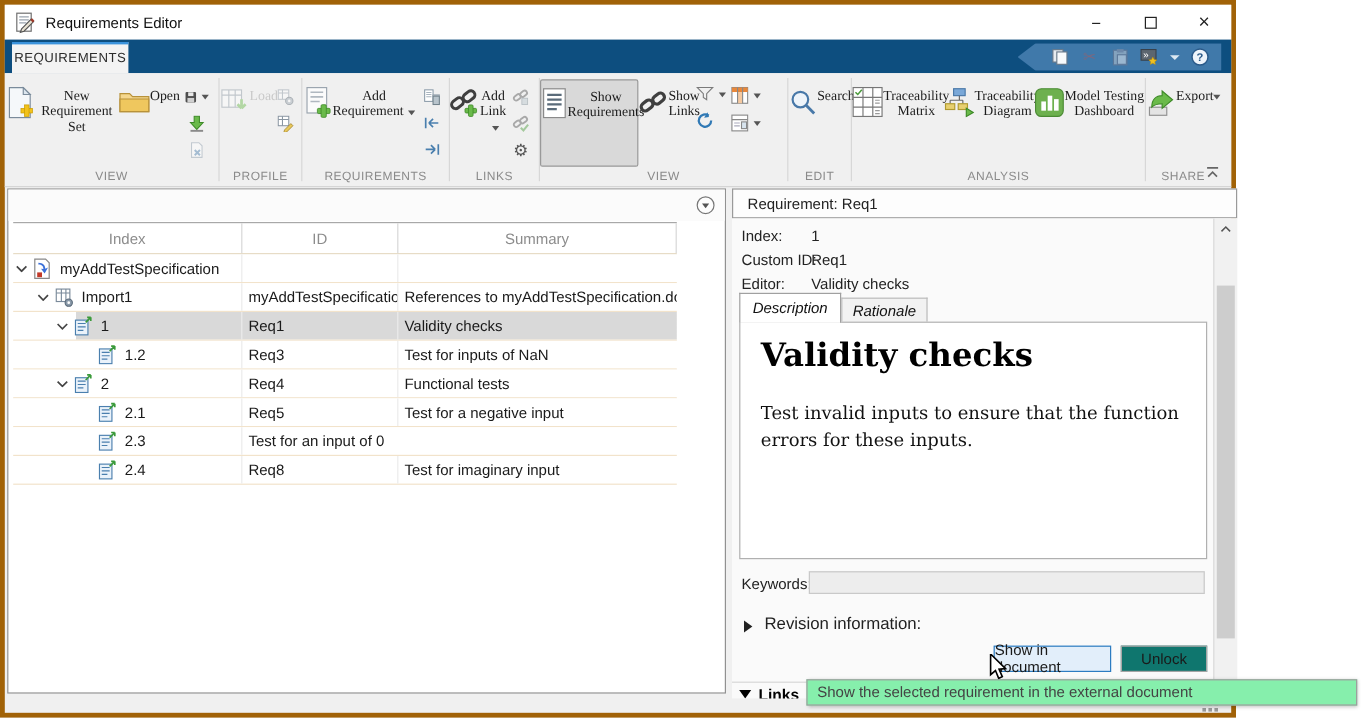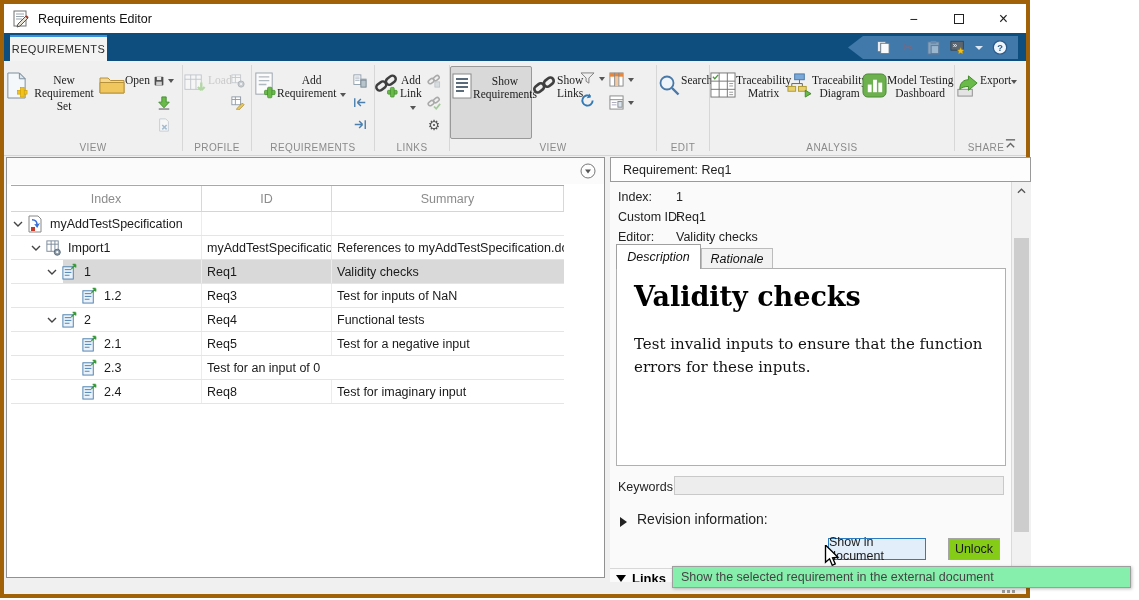--- a/index.html
+++ b/index.html
@@ -85,21 +85,21 @@
   .dtab-idle { left:91px; top:66px; width:72px; height:21px; background:#f2f2f2; border:1px solid #bcbcbc; border-bottom:none; }
   .desc-box { position:absolute; left:6px; top:86px; width:390px; height:198px; background:#fff; border:1px solid #b0b0b0; z-index:1; }
   .desc-h { position:absolute; left:17px; top:12px; font-family:"DejaVu Serif", serif; font-weight:bold; font-size:27px; color:#000; }
   .desc-p { position:absolute; left:17px; top:64px; width:352px; font-family:"DejaVu Serif", serif; font-size:15px; line-height:1.5; color:#111; }
   .kw-label { position:absolute; left:8px; top:298px; font-size:12.5px; color:#222; }
   .kw-input { position:absolute; left:64px; top:294px; width:330px; height:19px; background:#ededed; border:1px solid #c9c9c9; }
   .rev-row { position:absolute; left:10px; top:329px; display:flex; align-items:flex-end; font-size:14px; color:#222; }
   .tri-right { width:0; height:0; border-top:5px solid transparent; border-bottom:5px solid transparent; border-left:7px solid #222; margin-right:10px; }
   .btn { position:absolute; top:356px; height:22px; font-size:12.5px; display:flex; align-items:center; justify-content:center; }
   .btn-primary { left:218px; width:98px; background:#e2eefa; border:1px solid #2d7cc1; color:#1a1a1a; }
-  .btn-default { left:324px; width:52px; background:#84cc16; border:1px solid #a5a5a5; color:#1a1a1a;margin-left:14px; }
+  .btn-default { left:324px; width:72px; background:#0f766e; border:1px solid #a5a5a5; color:#1a1a1a; }
   .links-sep { position:absolute; left:0; top:386px; width:100%; border-top:1px solid #d8d8d8; }
   .links-row { position:absolute; left:6px; top:389px; display:flex; align-items:center; font-weight:bold; font-size:13px; color:#000; }
   .tri-down { width:0; height:0; border-left:5px solid transparent; border-right:5px solid transparent; border-top:7px solid #000; margin-right:6px; }
 
   
   .vscroll { position:absolute; left:1007px; top:178px; width:20px; height:400px; background:#f1f1f1; border-left:1px solid #dadada; }
   .vs-up { position:absolute; left:0; top:0; width:100%; height:17px; display:flex; align-items:center; justify-content:center; }
   .vs-thumb { position:absolute; left:2px; top:56px; width:15px; height:294px; background:#cdcdcd; }
   .grip { position:absolute; left:998px; top:586px; width:3px; height:3px; background:#9a9a9a;
           box-shadow:5px 0 #9a9a9a, 10px 0 #9a9a9a, 10px -5px #9a9a9a, 10px -10px #9a9a9a, 5px -5px #9a9a9a; }

